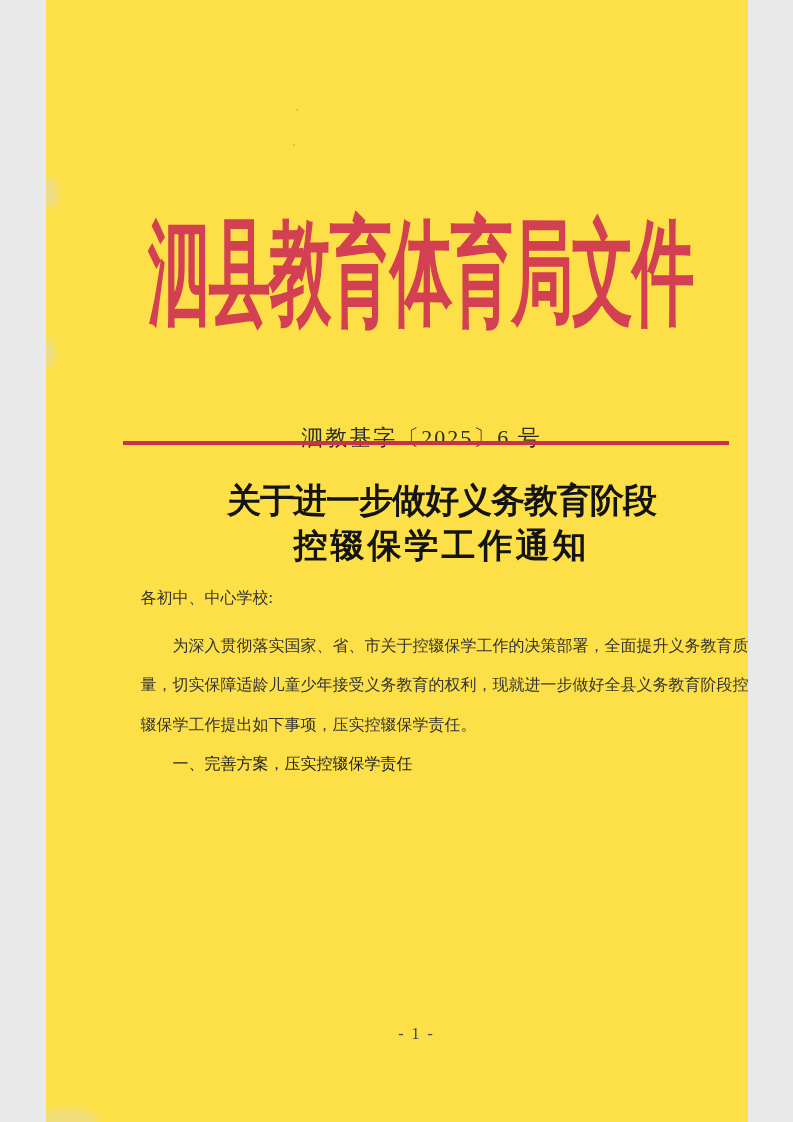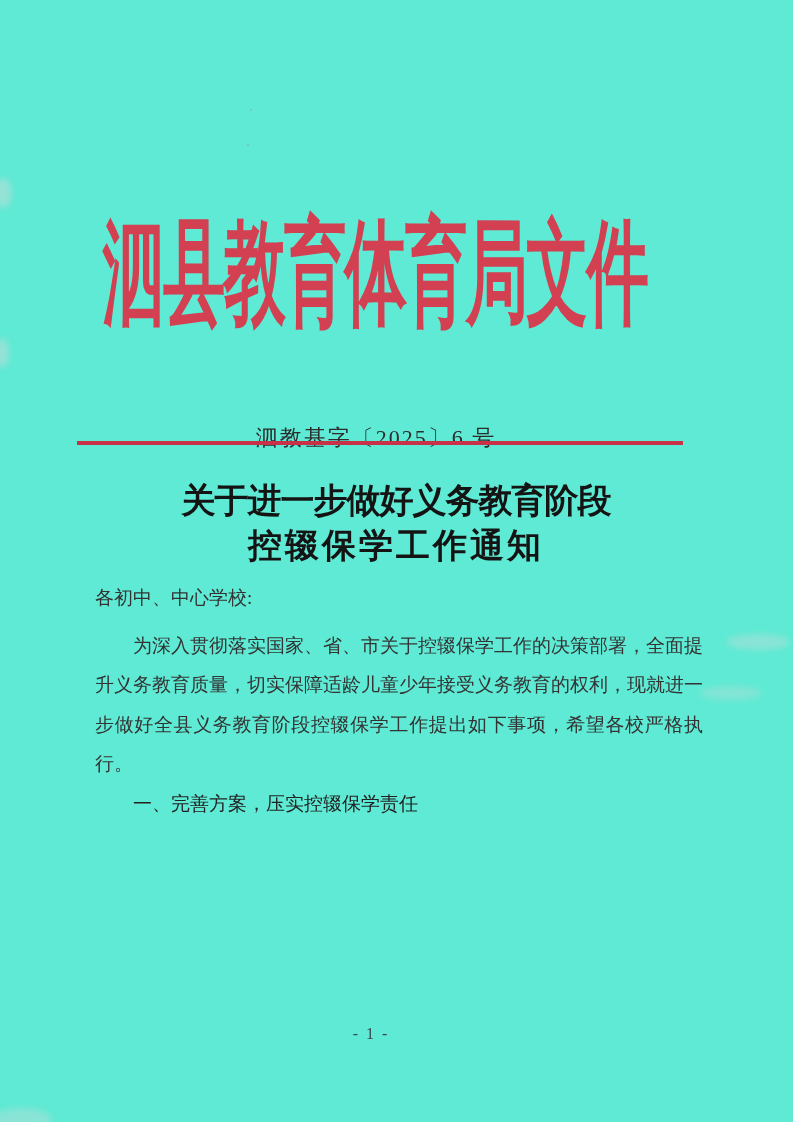--- a/index.html
+++ b/index.html
@@ -3,24 +3,24 @@
 <meta charset="utf-8">
 <style>
   html, body {
     margin: 0;
     padding: 0;
     background: #e9e9e9;
     font-family: "Liberation Serif", "DejaVu Serif", serif;
   }
   .page {
     position: relative;
-    width: 793px;
+    width: 702px;
     height: 1122px;
     margin: 0 auto;
-    background: #5eead4;
+    background: #fde047;
     overflow: hidden;
   }
   
   .smudge {
     position: absolute;
     background: #d9d9d9;
     opacity: 0.45;
     border-radius: 50%;
     filter: blur(3px);
   }
@@ -78,21 +78,21 @@
   }
   .doc-title .line1 { letter-spacing: -1px; display: block; }
   .doc-title .line2 { letter-spacing: 3px;  display: block; }
 
   .body-text {
     position: absolute;
     left: 95px;
     top: 578px;
     width: 608px;
     font-family: "Liberation Serif", "DejaVu Serif", serif;
-    font-size: 19px;
+    font-size: 16px;
     line-height: 39.5px;
     color: #333333;
     text-align: justify;
   }
   .salutation {
     margin: 0 0 8px 0;
   }
   .para {
     margin: 0;
     text-indent: 2em;
@@ -133,20 +133,20 @@
   <div class="red-divider"></div>
 
   <div class="doc-title">
     <span class="line1">关于进一步做好义务教育阶段</span>
     <span class="line2">控辍保学工作通知</span>
   </div>
 
   <div class="body-text">
     <p class="salutation">各初中、中心学校:</p>
     <div>
-        <p class="para">为深入贯彻落实国家、省、市关于控辍保学工作的决策部署，全面提升义务教育质量，切实保障适龄儿童少年接受义务教育的权利，现就进一步做好全县义务教育阶段控辍保学工作提出如下事项，希望各校严格执行。</p>
+        <p class="para">为深入贯彻落实国家、省、市关于控辍保学工作的决策部署，全面提升义务教育质量，切实保障适龄儿童少年接受义务教育的权利，现就进一步做好全县义务教育阶段控辍保学工作提出如下事项，压实控辍保学责任。</p>
         <p class="para heading">一、完善方案，压实控辍保学责任</p>
       </div>
   </div>
 
   <div class="page-number">- 1 -</div>
 
 </div>
 
 </body></html>

